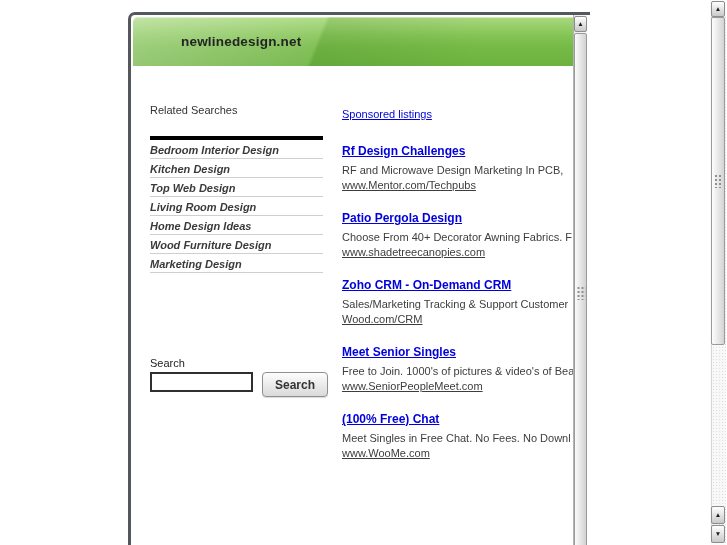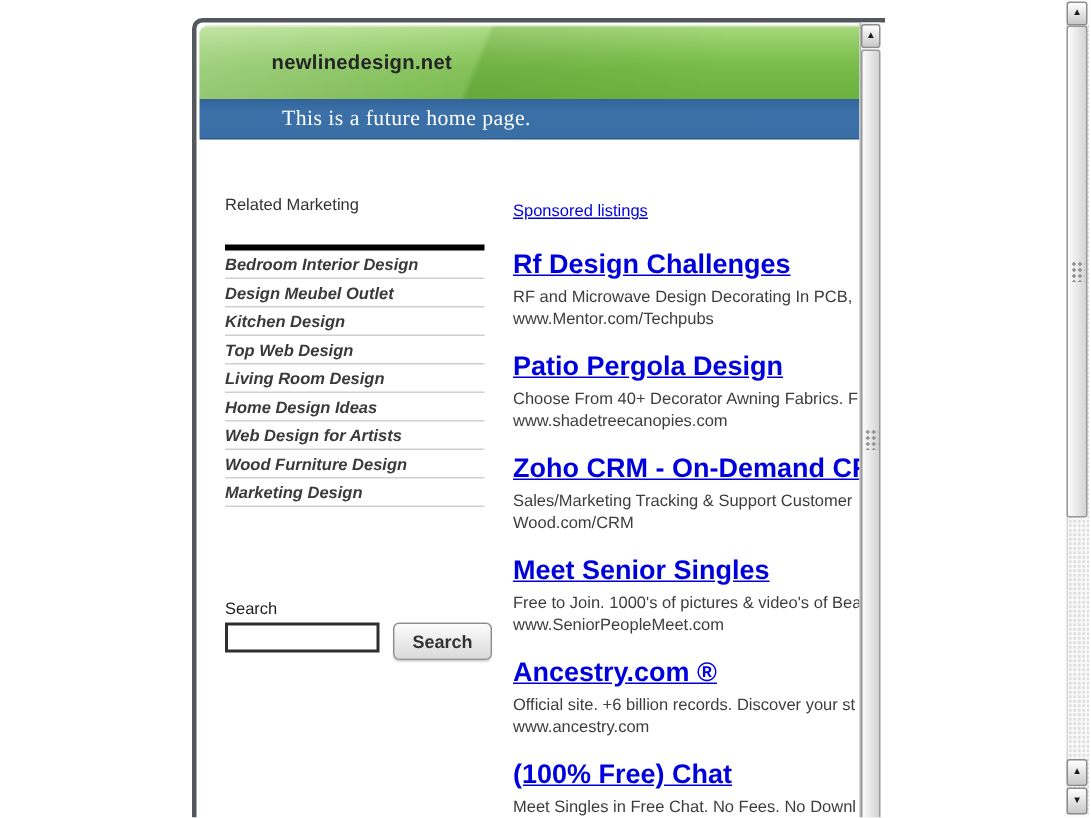--- a/index.html
+++ b/index.html
@@ -55,87 +55,78 @@
   
   .columns { display:flex; padding-top:38px; }
   .leftcol { flex:none; width:173px; margin-left:17px; }
   .rightcol { flex:1; min-width:0; margin-left:19px; overflow:hidden; }
 
   .rel-head { font-size:11px; color:#333; }
   .rel-list { list-style:none; margin-top:20px; border-top:4px solid #000000;font-style:italic; }
   .rel-list li { border-bottom:1px solid #cfcfcf; padding:3px 0 2px; line-height:12px; }
   .rel-list a { font-size:11px; font-weight:bold; color:#3a3a3a; text-decoration:none; }
 
-  .search-block { margin-top:62px; }
+  .search-block { margin-top:84px; }
   .search-label { font-size:11px; color:#222; }
   .search-row { margin-top:3px; display:flex; align-items:flex-start; }
   .search-input { width:103px; height:20px; border:2px solid #2f2f2f; background:#fff;
     font-size:11px; padding:0 3px; border-radius:0; }
   .search-btn { margin-left:9px; padding:5px 12px 4px; font-family:"Liberation Sans",sans-serif;
     font-size:12px; font-weight:bold; color:#333;
     background:linear-gradient(#fdfdfd,#dadada); border:1px solid #8f8f8f; border-radius:4px;
     box-shadow:0 1px 1px rgba(0,0,0,0.15); cursor:pointer; }
 
   .spon-head { font-size:11px; color:#0000dd; text-decoration:underline;text-align:right; }
   .ads { margin-top:19px; }
   .ad { margin-bottom:16px; }
-  .ad-title { display:inline-block; font-size:18px; font-weight:bold; color:#0000dd;
+  .ad-title { display:inline-block; font-size:12px; font-weight:bold; color:#0000dd;
     text-decoration:underline; line-height:16px; white-space:nowrap; }
   .ad-desc { margin-top:5px; font-size:11px; color:#3d3d3d; line-height:13px; white-space:nowrap; }
-  .ad-url { margin-top:2px; font-size:11px; color:#3d3d3d; line-height:13px; white-space:nowrap; }
+  .ad-url { margin-top:2px; font-size:11px; color:#3d3d3d; line-height:13px; white-space:nowrap;text-decoration:underline; }
 </style>
 </head>
 <body>
 
 <div class="app">
 
   <div class="frame">
     <div class="page">
 
       <div class="green">
         <div class="site-title">newlinedesign.net</div>
       </div>
-      <div class="bluebar">
-        <span>This is a future home page.</span>
-      </div>
 
       <div class="columns">
 
         <div class="leftcol">
-          <div class="rel-head">Related Marketing</div>
+          <div class="rel-head">Related Searches</div>
           <ul class="rel-list">
 
               <li>
                 <a href="#">Bedroom Interior Design</a>
               </li>
 
-              <li>
-                <a href="#">Design Meubel Outlet</a>
-              </li>
 
 
               <li>
                 <a href="#">Kitchen Design</a>
               </li>
 
               <li>
                 <a href="#">Top Web Design</a>
               </li>
 
               <li>
                 <a href="#">Living Room Design</a>
               </li>
 
               <li>
                 <a href="#">Home Design Ideas</a>
               </li>
 
-              <li>
-                <a href="#">Web Design for Artists</a>
-              </li>
 
               <li>
                 <a href="#">Wood Furniture Design</a>
               </li>
 
               <li>
                 <a href="#">Marketing Design</a>
               </li>
             </ul>
 
@@ -147,21 +138,21 @@
             </div>
           </div>
         </div>
 
         <div class="rightcol">
           <a href="#" class="spon-head">Sponsored listings</a>
           <div class="ads">
 
               <div class="ad">
                 <a href="#" class="ad-title">Rf Design Challenges</a>
-                <div class="ad-desc">RF and Microwave Design Decorating In PCB,</div>
+                <div class="ad-desc">RF and Microwave Design Marketing In PCB,</div>
                 <div class="ad-url">www.Mentor.com/Techpubs</div>
               </div>
 
               <div class="ad">
                 <a href="#" class="ad-title">Patio Pergola Design</a>
                 <div class="ad-desc">Choose From 40+ Decorator Awning Fabrics. F</div>
                 <div class="ad-url">www.shadetreecanopies.com</div>
               </div>
 
               <div class="ad">
@@ -169,25 +160,20 @@
                 <div class="ad-desc">Sales/Marketing Tracking &amp; Support Customer</div>
                 <div class="ad-url">Wood.com/CRM</div>
               </div>
 
               <div class="ad">
                 <a href="#" class="ad-title">Meet Senior Singles</a>
                 <div class="ad-desc">Free to Join. 1000's of pictures &amp; video's of Bea</div>
                 <div class="ad-url">www.SeniorPeopleMeet.com</div>
               </div>
 
-              <div class="ad">
-                <a href="#" class="ad-title">Ancestry.com ®</a>
-                <div class="ad-desc">Official site. +6 billion records. Discover your st</div>
-                <div class="ad-url">www.ancestry.com</div>
-              </div>
 
               <div class="ad">
                 <a href="#" class="ad-title">(100% Free) Chat</a>
                 <div class="ad-desc">Meet Singles in Free Chat. No Fees. No Downl</div>
                 <div class="ad-url">www.WooMe.com</div>
               </div>
             </div>
         </div>
 
       </div>

